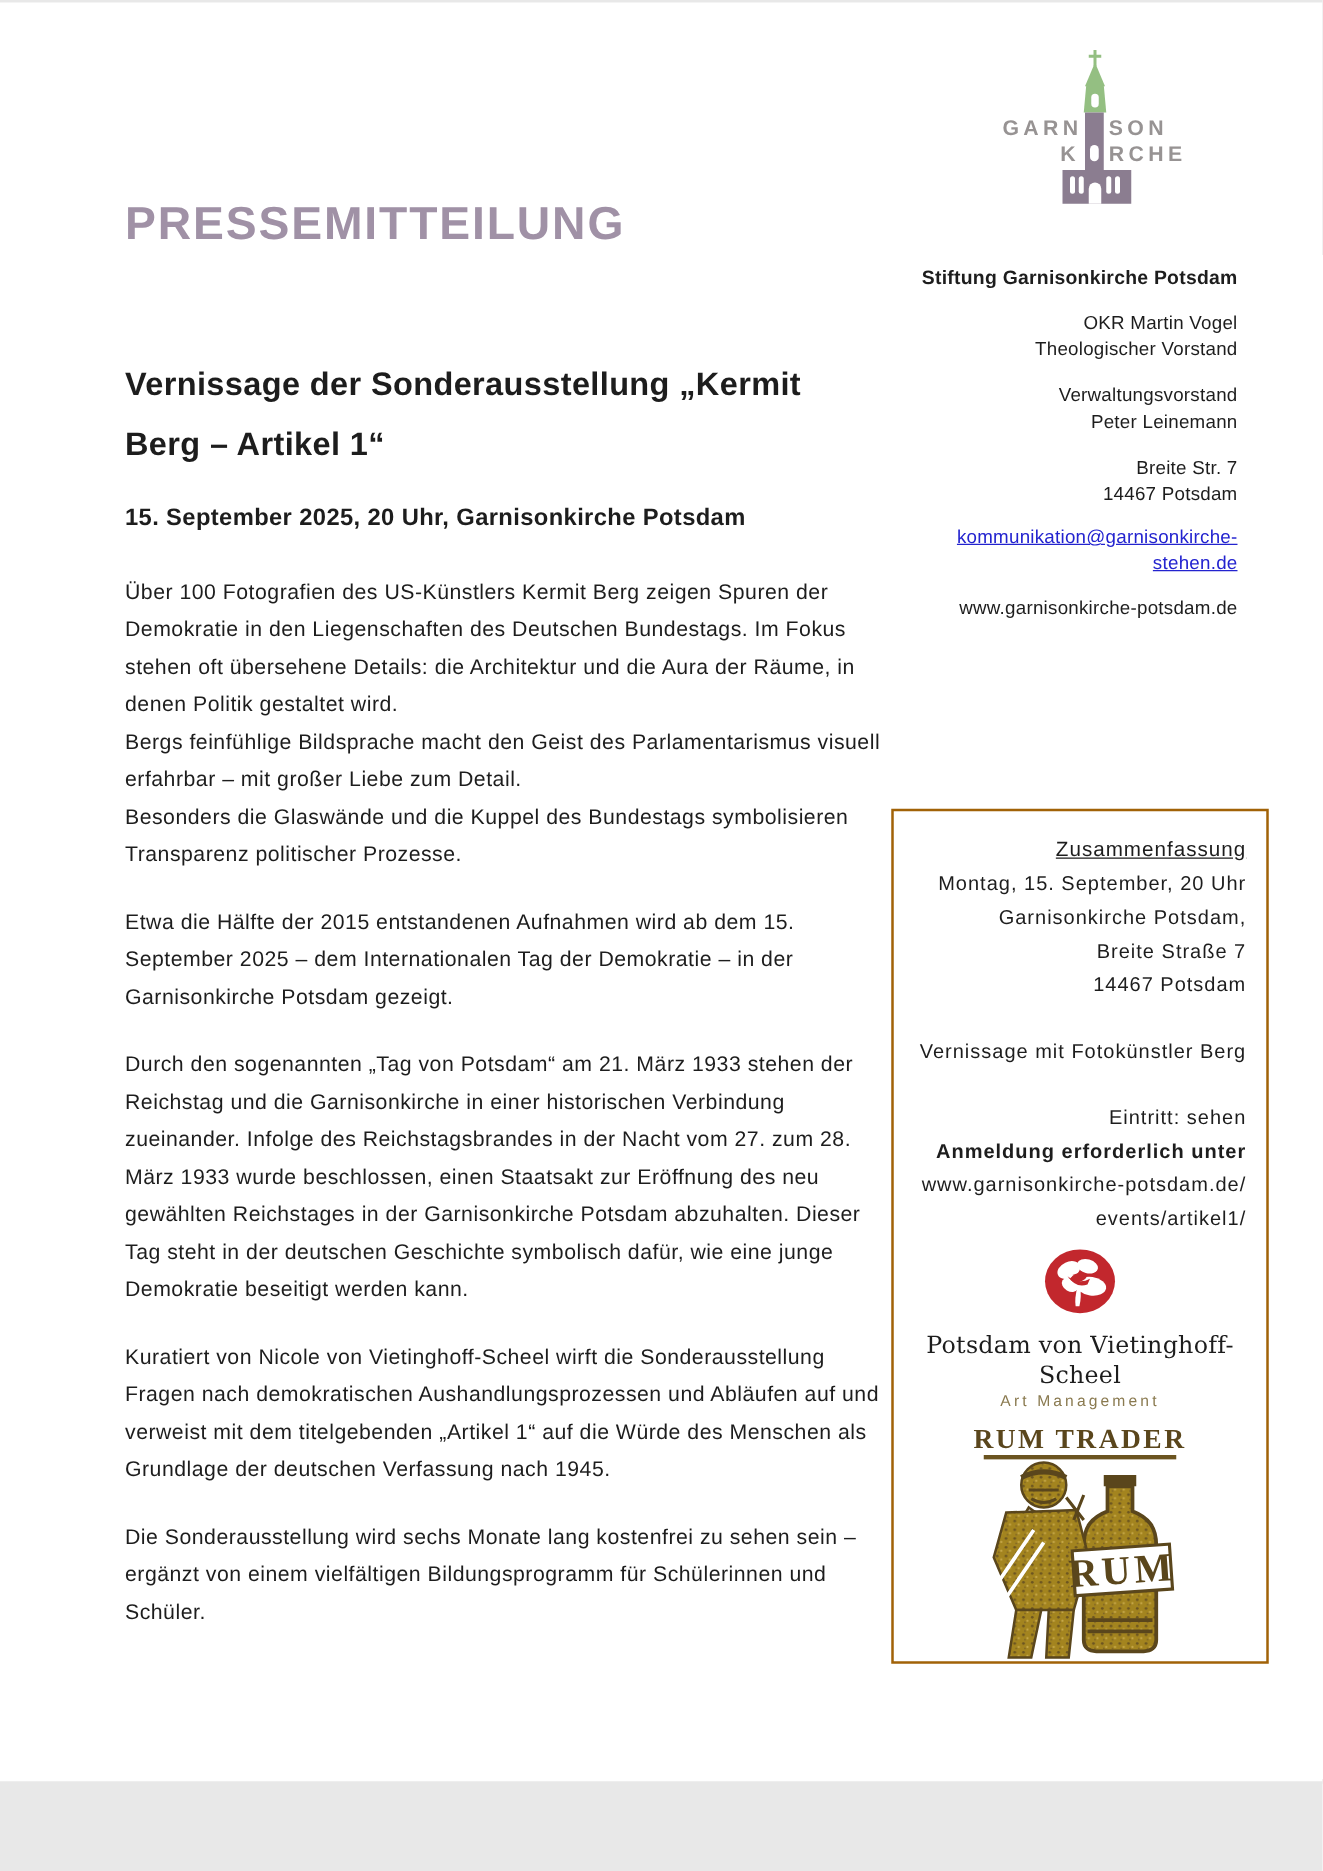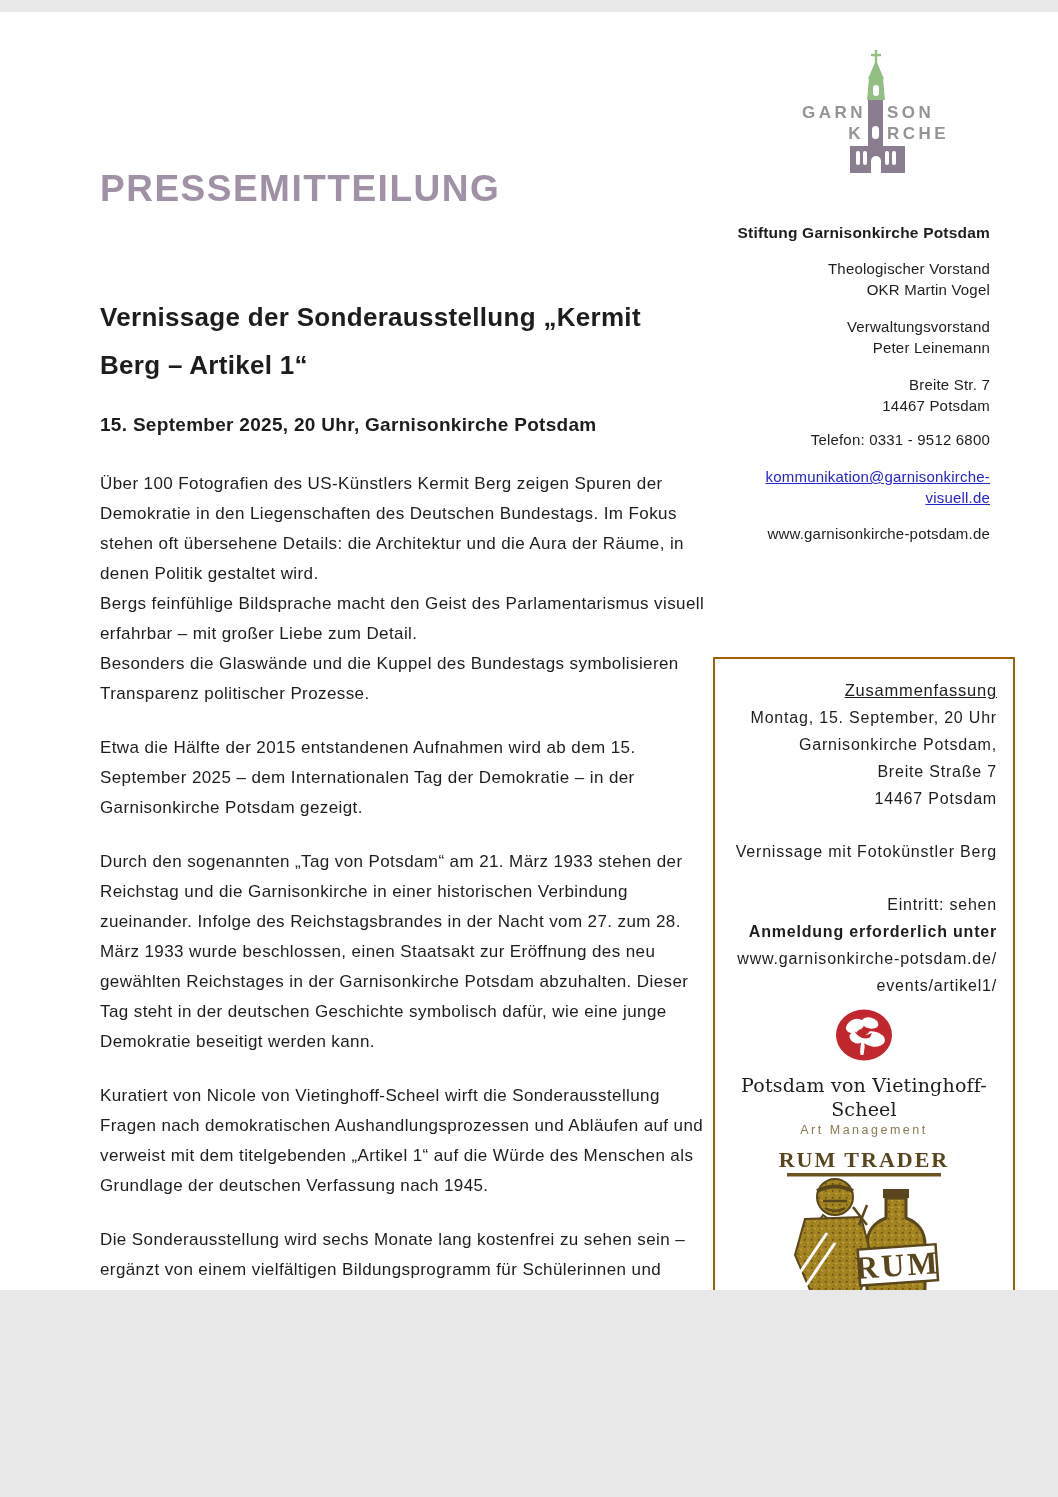--- a/index.html
+++ b/index.html
@@ -1,17 +1,17 @@
 <!DOCTYPE html>
 <html><head>
 <meta charset="utf-8">
 <style>
   html,body { margin:0; padding:0; background:#e8e8e8; }
   .page {
-    position:relative; width:1058px; height:1278px; margin:12px auto;
+    position:relative; width:1058px; height:1423px; margin:2px auto;
     background:#ffffff; overflow:hidden;
     font-family:"Liberation Sans", sans-serif; color:#1d1d1d;
   }
 
   
   .pm-title {
     position:absolute; left:100px; top:156px;
     font-size:37px; font-weight:bold; letter-spacing:1.5px;
     color:#a091a6;
   }
@@ -108,35 +108,34 @@
       <div>Kuratiert von Nicole von Vietinghoff-Scheel wirft die Sonderausstellung Fragen nach demokratischen Aushandlungsprozessen und Abläufen auf und verweist mit dem titelgebenden „Artikel 1“ auf die Würde des Menschen als Grundlage der deutschen Verfassung nach 1945.</div>
     </div>
     <div class="para">
       <div>Die Sonderausstellung wird sechs Monate lang kostenfrei zu sehen sein – ergänzt von einem vielfältigen Bildungsprogramm für Schülerinnen und Schüler.</div>
     </div>
   </div>
 
   <div class="contact">
     <div class="org">Stiftung Garnisonkirche Potsdam</div>
     <div class="group">
+      <div>OKR Martin Vogel</div>
       <div>Theologischer Vorstand</div>
-      <div>OKR Martin Vogel</div>
     </div>
     <div class="group">
       <div>Verwaltungsvorstand</div>
       <div>Peter Leinemann</div>
     </div>
     <div class="addr">
       <div>Breite Str. 7</div>
       <div>14467 Potsdam</div>
     </div>
-    <div class="group">Telefon: 0331 - 9512 6800</div>
     <div class="email-link">
       <div>kommunikation@garnisonkirche-</div>
-      <div>visuell.de</div>
+      <div>stehen.de</div>
     </div>
     <div class="group">www.garnisonkirche-potsdam.de</div>
   </div>
 
   <div class="summary-box">
     <div class="sb-heading">Zusammenfassung</div>
     <div>Montag, 15. September, 20 Uhr</div>
     <div>Garnisonkirche Potsdam,</div>
     <div>Breite Straße 7</div>
     <div>14467 Potsdam</div>

